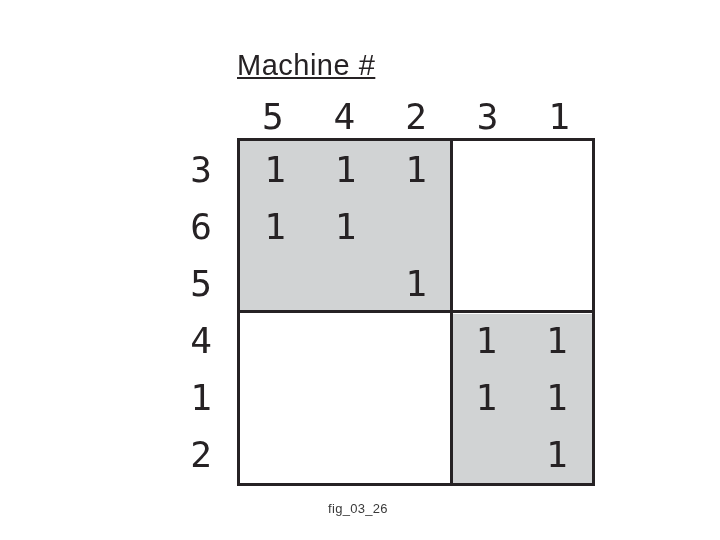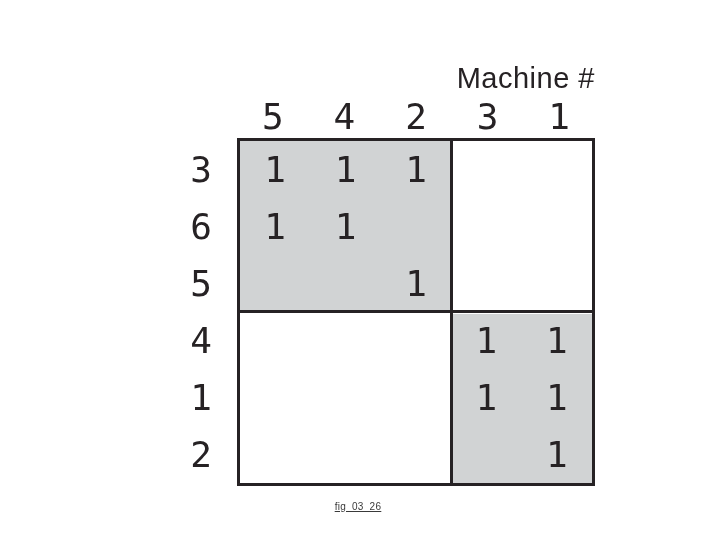--- a/index.html
+++ b/index.html
@@ -12,26 +12,27 @@
     width: 720px;
     height: 540px;
     background: var(--bg, #ffffff);
     overflow: hidden;
     font-family: "Liberation Sans", sans-serif;
     color: var(--ink, #262224);
   }
   .axis-title {
     position: absolute;
     left: 237px;
-    top: 62px;
+    top: 49px;
     width: 358px;
-    text-align: right;
+    text-align: left;
     font-size: 29px;
     letter-spacing: 0.5px;
     color: var(--ink, #262224);
+    text-decoration: underline;
   }
   .part-axis-title {
     position: absolute;
     left: 112px;
     top: 95px;
     width: 104px;
     height: 42px;
     display: flex;
     align-items: center;
     justify-content: center;
@@ -120,24 +121,23 @@
     font-family: "DejaVu Sans Mono", monospace;
     font-size: 36px;
     color: var(--ink, #262224);
   }
   .caption {
     position: absolute;
     left: 298px;
     top: 501px;
     width: 120px;
     text-align: center;
-    font-size: 10px;
+    font-size: 13px;
     letter-spacing: 0.3px;
     color: var(--caption, #3a3a3a);
-    text-decoration: underline;
   }
 </style>
 </head>
 <body>
 
 <div class="canvas" style="--bg: #ffffff; --shade: #d1d3d4; --line: #262224; --ink: #262224; --caption: #3a3a3a;">
 
   <div class="axis-title">Machine #</div>
 
 

